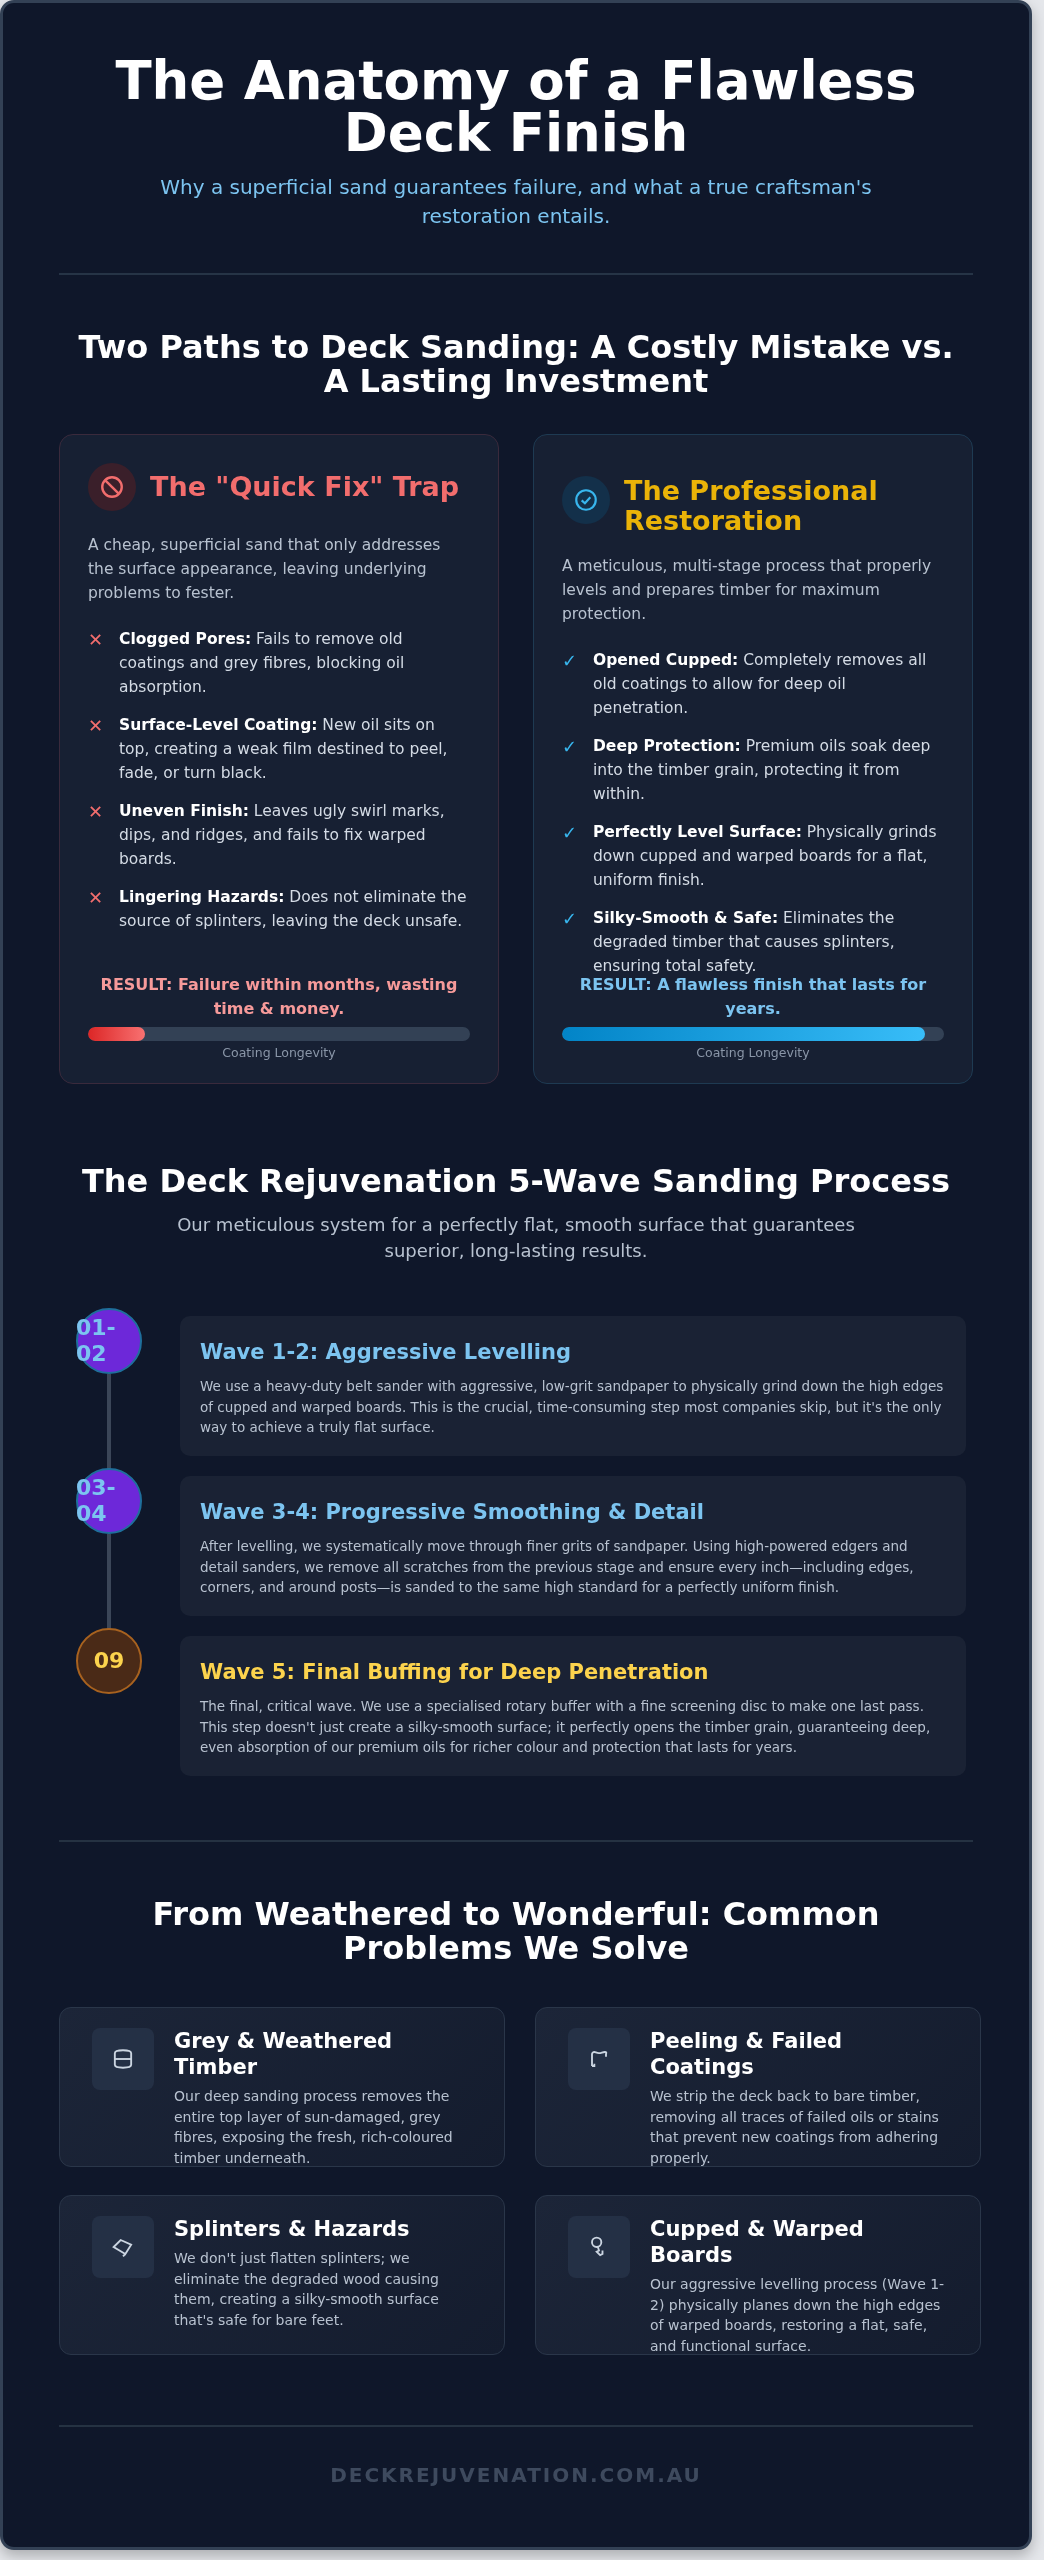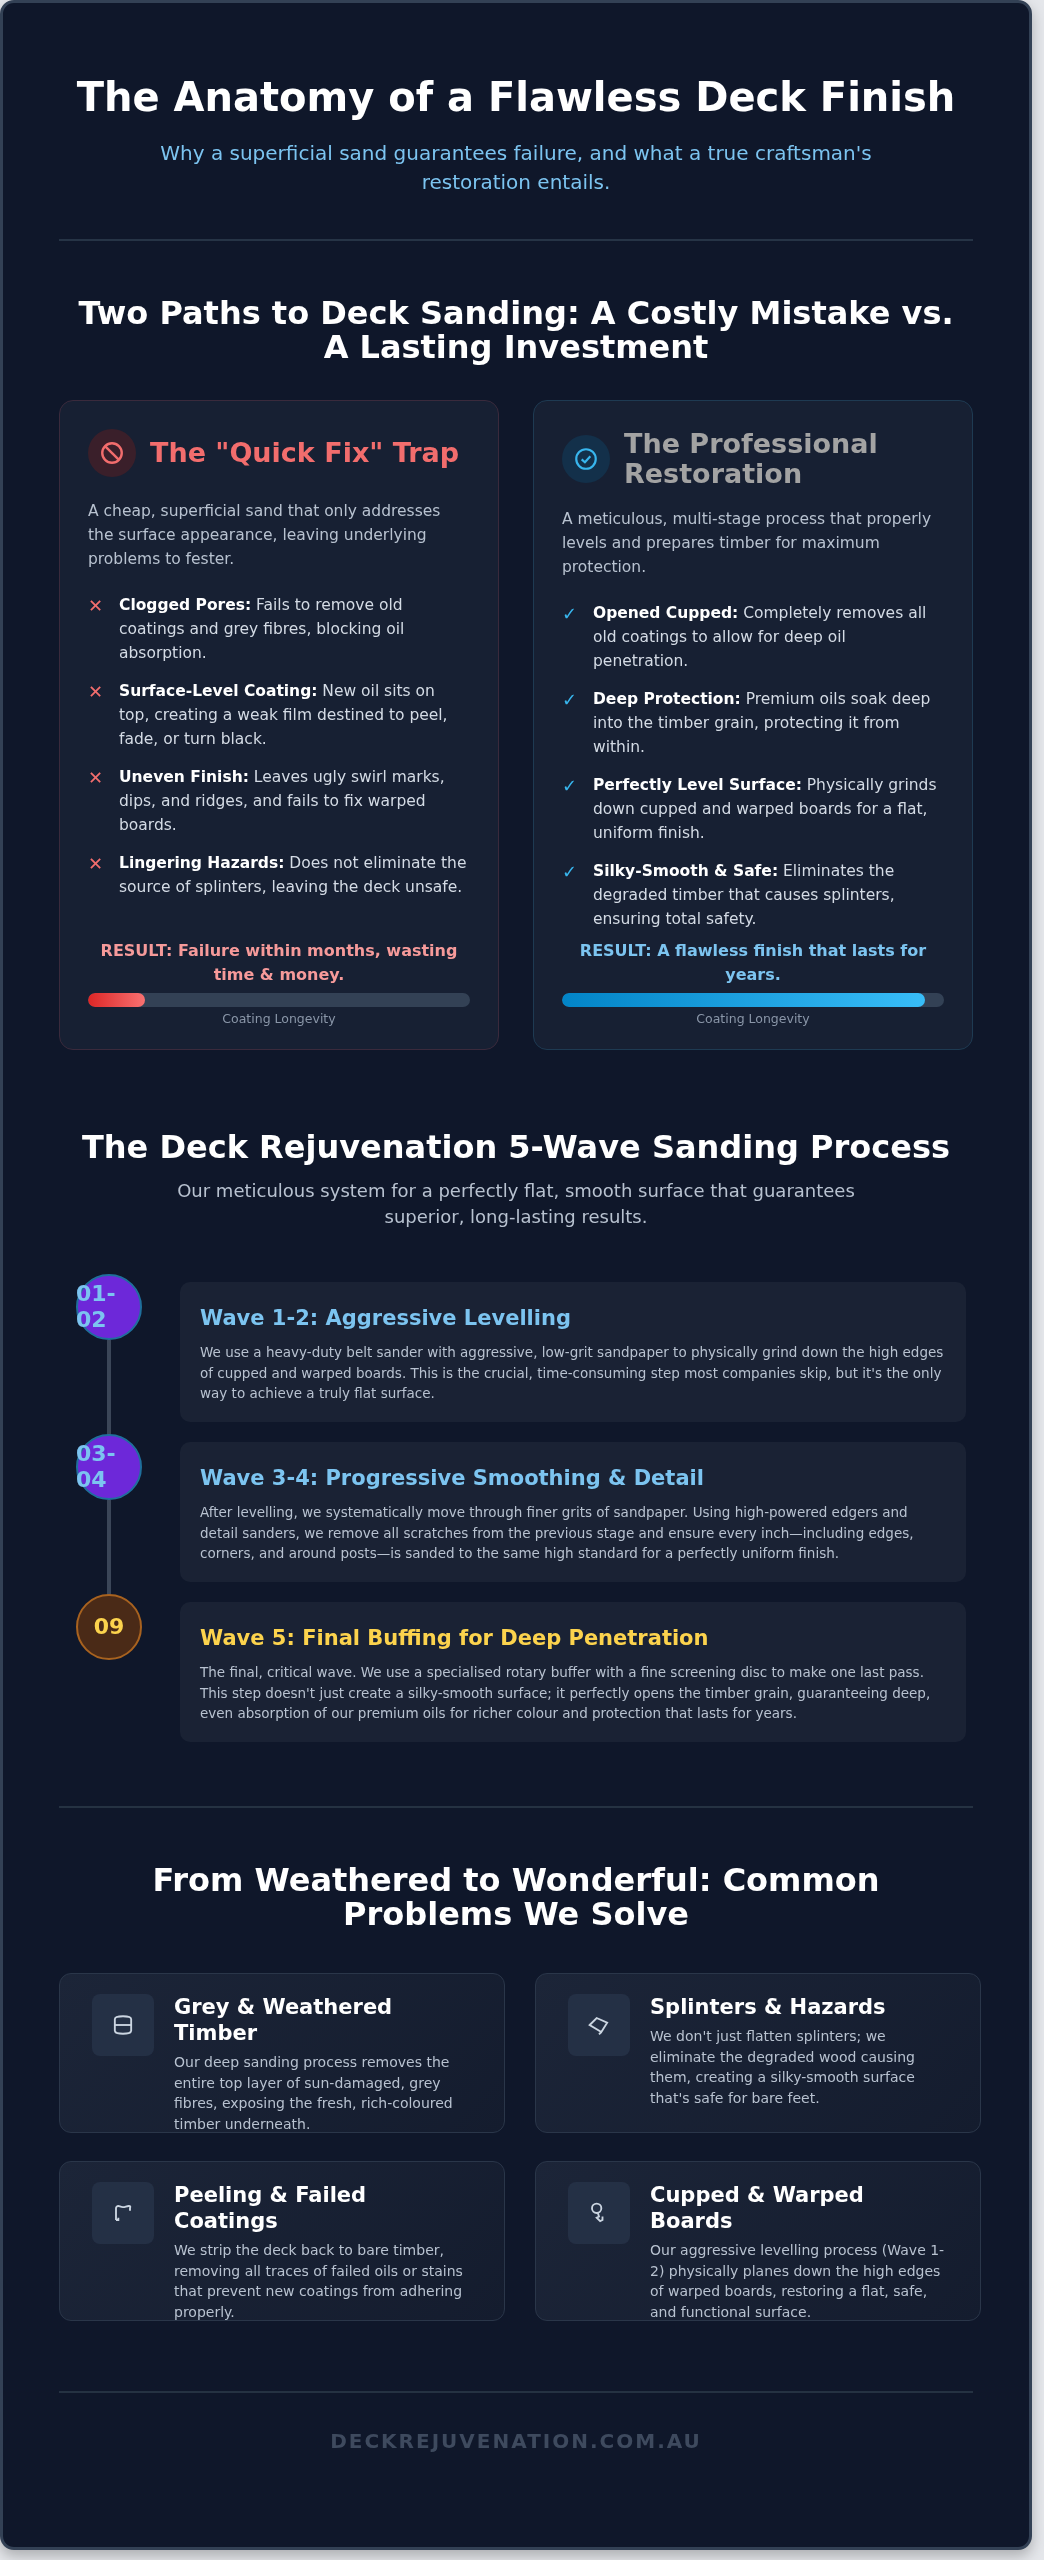--- a/index.html
+++ b/index.html
@@ -14,21 +14,21 @@
     width: 1032px; height: 2550px;
     box-sizing: border-box;
     background: #0f172a;
     border: 3px solid #334155;
     border-radius: 14px;
     box-shadow: 0 6px 14px rgba(0,0,0,0.25);
   }
   .inner { padding: 0 56px; }
   .hero { text-align: center; padding-top: 52px; }
   .hero h1 {
-    margin: 16px; font-size: 40px; line-height: 52px; font-weight: bold; color: #ffffff;
+    margin: 0; font-size: 53px; line-height: 52px; font-weight: bold; color: #ffffff;
     letter-spacing: 0px;
   }
   .hero p {
     margin: 14px auto 0; width: 760px; font-size: 20px; line-height: 29px; color: #7cc4f0;
   }
   .divider { height: 2px; background: #263446; margin: 42px 0 0; }
   .divider.thin { height: 2px; background: #253242; }
 
   .section-title {
     text-align: center; font-size: 32px; line-height: 34px; font-weight: bold; color: #ffffff;
@@ -45,21 +45,21 @@
   .card.good { border: 1px solid #1e3a52; }
   .card-head { display: flex; align-items: center; }
   .card-icon {
     width: 48px; height: 48px; border-radius: 50%; flex: 0 0 48px;
     display: flex; align-items: center; justify-content: center;
   }
   .bad .card-icon { background: #3a1f2a; }
   .good .card-icon { background: #13304a; }
   .card-title { margin-left: 14px; font-size: 27px; line-height: 30px; font-weight: bold; }
   .bad .card-title { color: #f26d6d; }
-  .good .card-title { color: #a3a3a3; }
+  .good .card-title { color: #eab308; margin-top: 13px; }
   .card-desc { margin: 22px 0 0; font-size: 15.5px; line-height: 24px; color: #b8c2d0; }
   .good .card-desc { margin-top: 18px; }
   .points { list-style: none; margin: 22px 0 0; padding: 0; }
   .points li { display: flex; font-size: 15.5px; line-height: 24px; color: #d4dbe5; margin-bottom: 14px; }
   .points .mark { flex: 0 0 31px; font-size: 18px; line-height: 26px; }
   .bad .mark { color: #f26d6d; }
   .good .mark { color: #38b6ee; }
   .points b { color: #ffffff; }
   .result {
     position: absolute; left: 28px; right: 28px; top: 538px;
@@ -265,39 +265,39 @@
             </svg>
         </div>
         <div class="problem-body">
           <h4>Grey &amp; Weathered Timber</h4>
           <p>Our deep sanding process removes the entire top layer of sun-damaged, grey fibres, exposing the fresh, rich-coloured timber underneath.</p>
         </div>
       </div>
       <div class="problem">
         <div class="problem-icon">
           <svg width="28" height="28" viewBox="0 0 24 24" fill="none" stroke="#cbd5e1" stroke-width="1.6">
+              <path d="M6 18v-10c0-1 1-2 2-2s2 1 4 1 3-1 5-1 1 1 1 2v2"></path>
+              <path d="M6 18h2v-2"></path>
+            </svg>
+        </div>
+        <div class="problem-body">
+          <h4>Peeling &amp; Failed Coatings</h4>
+          <p>We strip the deck back to bare timber, removing all traces of failed oils or stains that prevent new coatings from adhering properly.</p>
+        </div>
+      </div>
+      <div class="problem">
+        <div class="problem-icon">
+          <svg width="28" height="28" viewBox="0 0 24 24" fill="none" stroke="#cbd5e1" stroke-width="1.6">
               <path d="M4 12l6-6 9 4-5 8z"></path>
               <line x1="14" y1="18" x2="12" y2="20"></line>
             </svg>
         </div>
         <div class="problem-body">
           <h4>Splinters &amp; Hazards</h4>
           <p>We don't just flatten splinters; we eliminate the degraded wood causing them, creating a silky-smooth surface that's safe for bare feet.</p>
-        </div>
-      </div>
-      <div class="problem">
-        <div class="problem-icon">
-          <svg width="28" height="28" viewBox="0 0 24 24" fill="none" stroke="#cbd5e1" stroke-width="1.6">
-              <path d="M6 18v-10c0-1 1-2 2-2s2 1 4 1 3-1 5-1 1 1 1 2v2"></path>
-              <path d="M6 18h2v-2"></path>
-            </svg>
-        </div>
-        <div class="problem-body">
-          <h4>Peeling &amp; Failed Coatings</h4>
-          <p>We strip the deck back to bare timber, removing all traces of failed oils or stains that prevent new coatings from adhering properly.</p>
         </div>
       </div>
       <div class="problem">
         <div class="problem-icon">
           <svg width="28" height="28" viewBox="0 0 24 24" fill="none" stroke="#cbd5e1" stroke-width="1.6">
               <circle cx="10" cy="8" r="4"></circle>
               <path d="M11 12l1 3-2 1 3 3 2-1v-3"></path>
             </svg>
         </div>
         <div class="problem-body">

